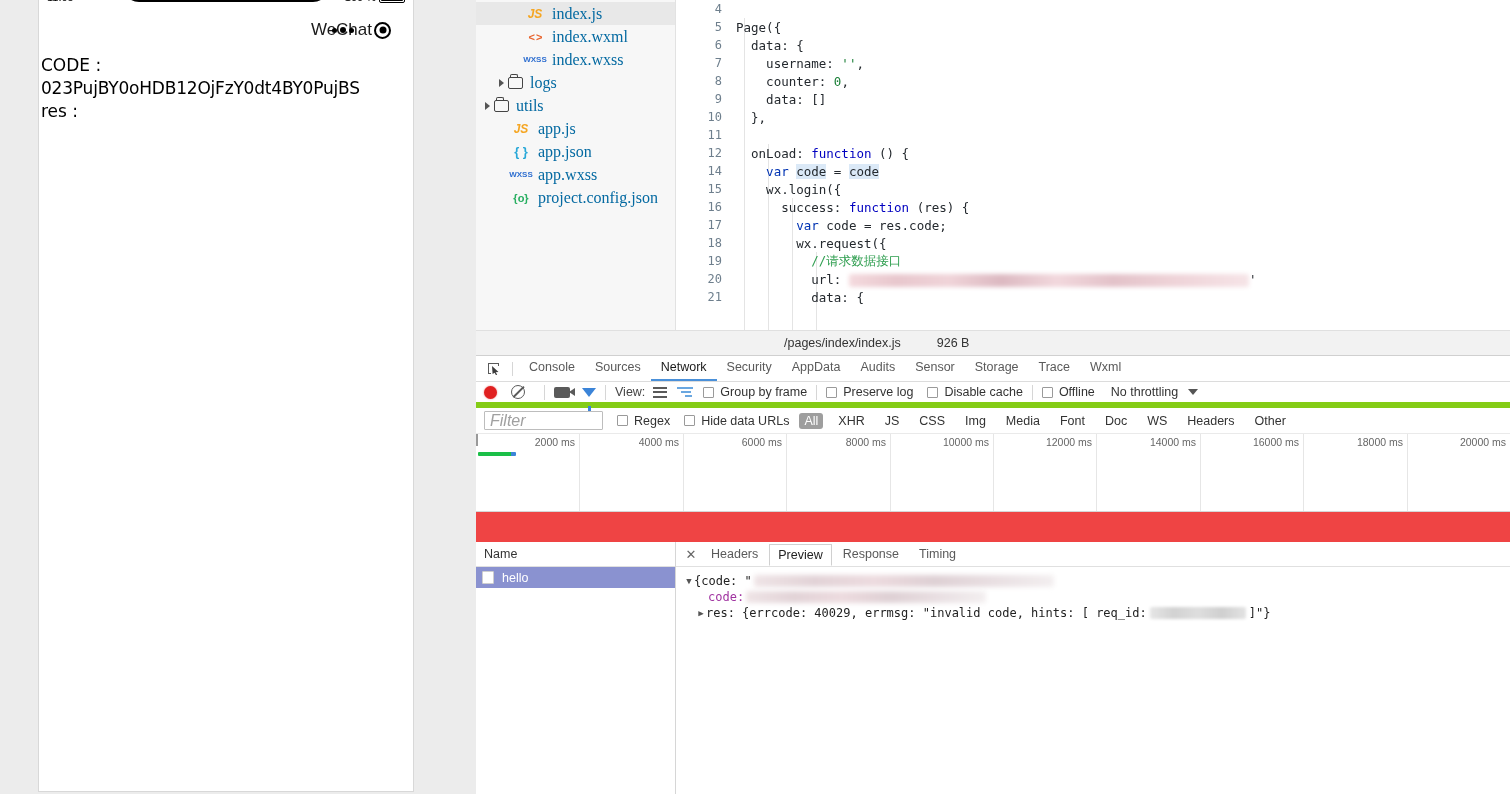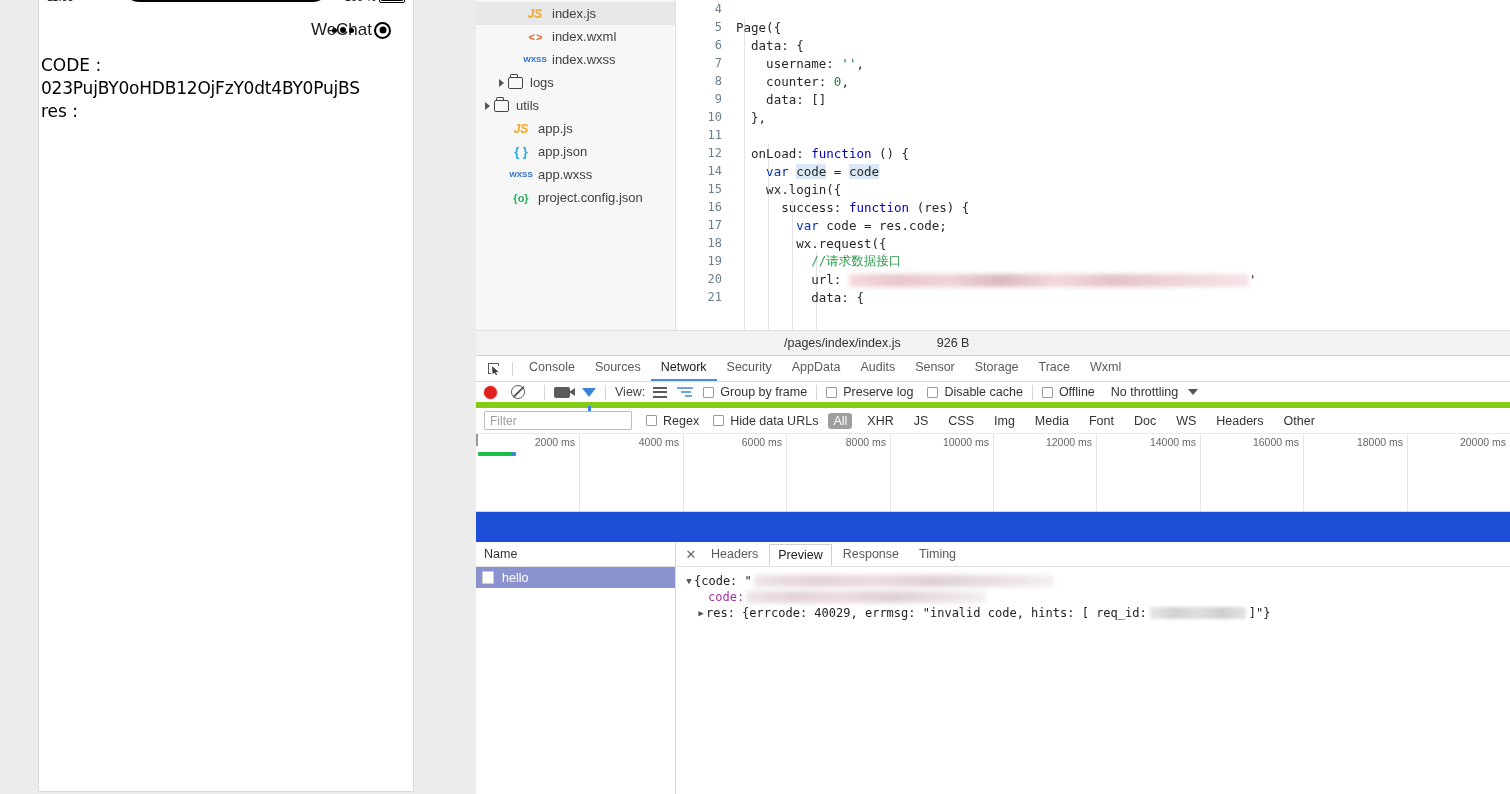--- a/index.html
+++ b/index.html
@@ -95,21 +95,21 @@
   }
   .ficon.js { color:#f5a623; font-size:12px; font-style:italic; }
   .ficon.wxml { color:#e8622b; font-size:11px; letter-spacing:-1px; }
   .ficon.wxss { color:#2f6fd0; font-size:8px; font-weight:700; }
   .ficon.json { color:#29a8d8; font-size:13px; }
   .ficon.cfg { color:#27ae60; font-size:11px; }
   .folder-ic {
     width:15px;height:12px;border:1.5px solid #444;border-radius:2px;margin-right:7px;position:relative;
   }
   .folder-ic::before{content:"";position:absolute;left:1px;top:-4px;width:6px;height:3px;border:1.5px solid #444;border-bottom:none;border-top-left-radius:2px;border-top-right-radius:2px;}
-  .tree-label { font-size:13px; color:#404040; }
+  .tree-label { font-size:16px; color:#0369a1;font-family:Liberation Serif, serif; }
 
   #codepane { flex:1; position:relative; height:330px; background:#fff; overflow:hidden; }
   .code-scroll { position:absolute; left:0; top:0; right:0; bottom:0; }
   .cl { height: 18px; display:flex; align-items:center; font-family:"DejaVu Sans Mono","Liberation Mono",monospace; font-size:12.5px; white-space:pre; }
   .ln { width: 56px; min-width:56px; text-align:right; padding-right:10px; color:#6e7f8d; font-size:12px; }
   .ctxt { position:relative; color:#24292e; padding-left: 4px; }
   .kw { color:#0000c0; }
   .kw2 { color:#0033b3; }
   .str { color:#1a7f37; }
   .num { color:#1a7f37; }
@@ -122,21 +122,21 @@
 
   #editor-status {
     position:absolute; left:0; bottom:0; width:100%; height:25px;
     background:#f2f2f2; border-top:1px solid #e0e0e0;
     display:flex; align-items:center; font-size:12.5px; color:#333;
   }
   .es-path { padding-left: 308px; }
   .es-size { padding-left: 36px; }
 
   
-  #devtools { position:absolute; left:0; top:355px; right:0; bottom:0; background:#1d4ed8; border-top:1px solid #d0d0d0; }
+  #devtools { position:absolute; left:0; top:355px; right:0; bottom:0; background:#ef4444; border-top:1px solid #d0d0d0; }
   #dt-tabs {
     height: 26px; display:flex; align-items:center;
     border-bottom: 1px solid #dcdcdc; background:#fff; padding-left:4px;
   }
   .inspect-btn { width:26px; display:flex; align-items:center; justify-content:center; cursor:pointer; }
   .cursor-ic { width:13px;height:13px;position:relative; }
   .cursor-ic svg { display:block; }
   .tab-sep { width:1px; height:14px; background:#d6d6d6; margin:0 6px; }
   .dt-tab {
     font-size:12.5px; color:#5a5a5a; padding: 4px 10px 5px 10px; cursor:pointer;
@@ -167,23 +167,24 @@
   .tb-item { display:flex; align-items:center; margin-right:0; white-space:nowrap; }
   .tb-text { font-size:12.5px; color:#333; }
   .throttle { margin-left:16px; display:flex; align-items:center; gap:10px; }
   .tri-down { width:0;height:0;border-left:5px solid transparent;border-right:5px solid transparent;border-top:6px solid #555; cursor:pointer; }
 
   #filter-bar {
     height: 26px; display:flex; align-items:center; padding-left:8px;
     border-bottom:1px solid #eaeaea; background:#fff; gap:0;
   }
   .filter-input {
-    width: 148px; height: 19px; border:1px solid #bdbdbd; background:#fff;
-    font-size:12px; color:#333; padding: 0 5px; outline:none; border-radius:1px;
+    width: 119px; height: 19px; border:1px solid #bdbdbd; background:#fff;
+    font-size:16px; color:#333; padding: 0 5px; outline:none; border-radius:1px;
     font-family:"Liberation Sans", sans-serif;
+    font-style:italic;
   }
   .filter-input::placeholder { color:#a0a0a0; }
   .fb-item { display:flex; align-items:center; margin-left:14px; font-size:12.5px; color:#333; white-space:nowrap; }
   .type-pill { font-size:12.5px; color:#333; padding: 1px 5px; margin-left:10px; border-radius:3px; cursor:pointer; }
   .type-pill.active { background:#9e9e9e; color:#fff; }
 
   #timeline {
     position:relative; height: 78px; background:#fff; border-bottom:1px solid #d6d6d6;
     overflow:hidden;
   }

